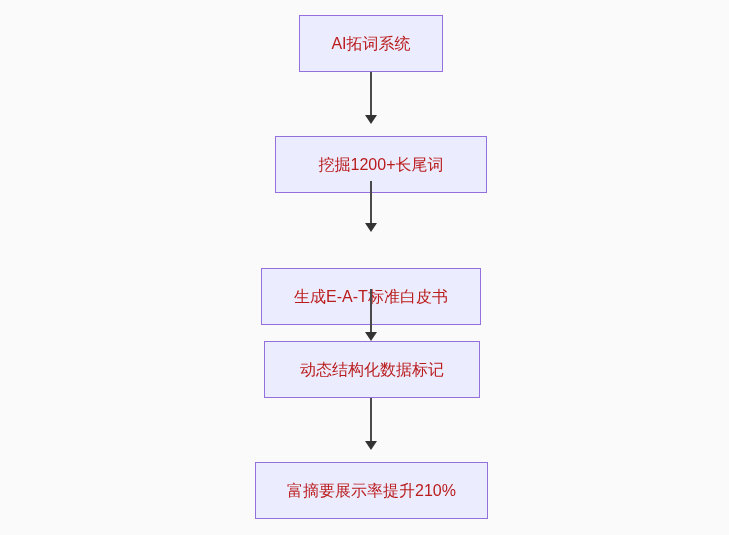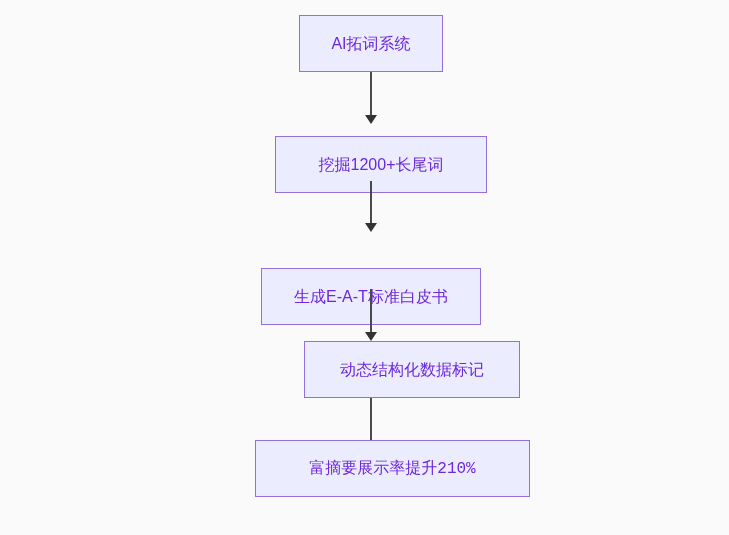--- a/index.html
+++ b/index.html
@@ -23,31 +23,31 @@
     height: 57px;
     background: #ececff;
     border: 1px solid #9370db;
     display: flex;
     align-items: center;
     justify-content: center;
   }
 
   .node-label {
     font-size: 16px;
-    color: #6d28d9;
+    color: #b91c1c;
     white-space: nowrap;
     line-height: 1;
     text-align: left;
   }
 
   .node-1 { left: 299px; top: 15px;  width: 144px; }
   .node-2 { left: 275px; top: 136px; width: 212px; }
   .node-3 { left: 261px; top: 232px; width: 220px; margin-top: 36px; }
-  .node-4 { left: 264px; top: 341px; width: 216px; margin-left: 40px; }
-  .node-5 { left: 255px; top: 440px; width: 275px; font-family: Liberation Mono, monospace; }
+  .node-4 { left: 264px; top: 341px; width: 216px; }
+  .node-5 { left: 255px; top: 462px; width: 233px; }
 
   .arrow {
     position: absolute;
     left: 371px;
     transform: translateX(-50%);
     display: flex;
     flex-direction: column;
     align-items: center;
   }
 

